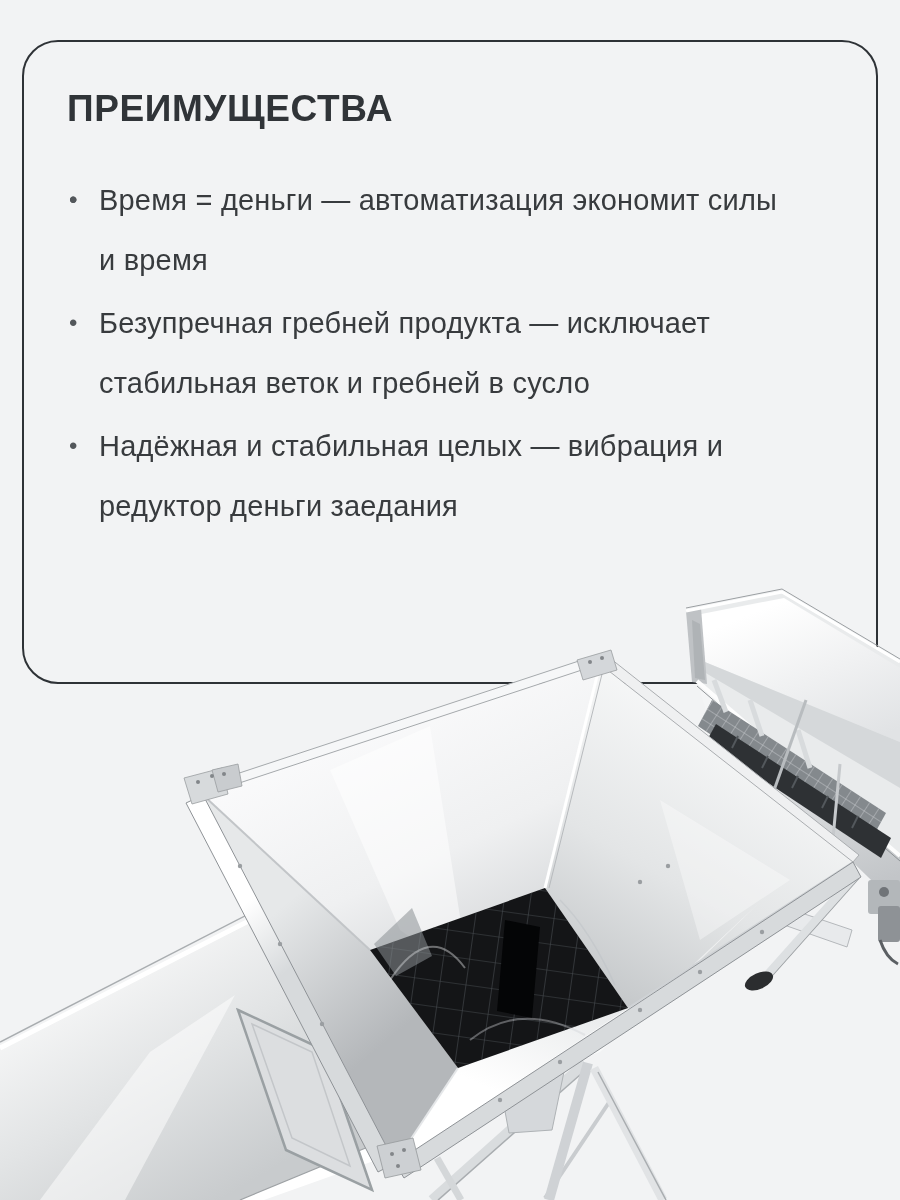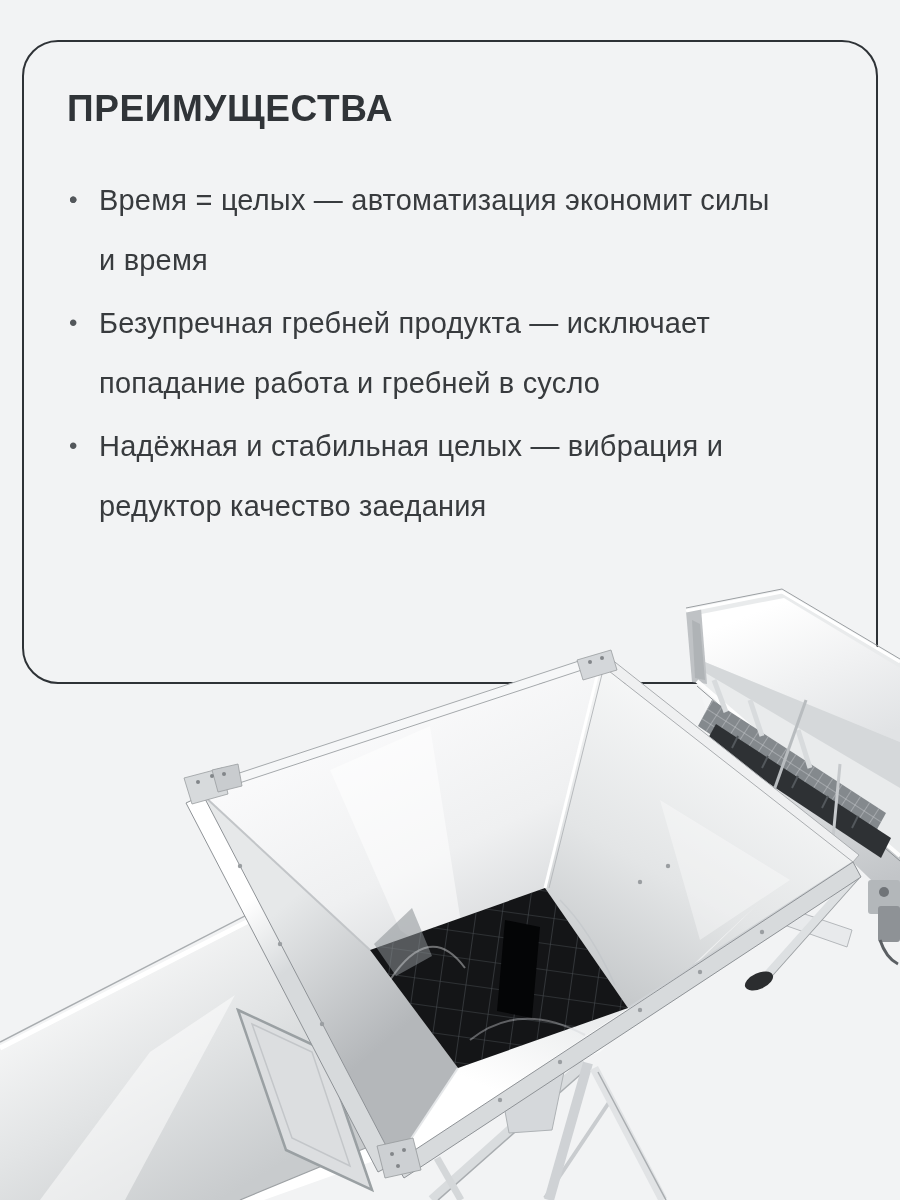--- a/index.html
+++ b/index.html
@@ -59,32 +59,32 @@
 <div class="page">
 
   <div class="card">
     <h1 class="card-title">ПРЕИМУЩЕСТВА</h1>
     <ul class="adv-list">
       <li class="adv-item">
         <span class="adv-bullet">•</span>
       </li>
       <li class="adv-item">
         <span class="adv-bullet">•</span>
-        <span class="adv-line">Время = целых — автоматизация экономит силы</span>
+        <span class="adv-line">Время = деньги — автоматизация экономит силы</span>
         <span class="adv-line">и время</span>
       </li>
       <li class="adv-item">
         <span class="adv-bullet">•</span>
         <span class="adv-line">Безупречная гребней продукта — исключает</span>
-        <span class="adv-line">попадание работа и гребней в сусло</span>
+        <span class="adv-line">стабильная веток и гребней в сусло</span>
       </li>
       <li class="adv-item">
         <span class="adv-bullet">•</span>
         <span class="adv-line">Надёжная и стабильная целых — вибрация и</span>
-        <span class="adv-line">редуктор качество заедания</span>
+        <span class="adv-line">редуктор деньги заедания</span>
       </li>
     </ul>
   </div>
 
   <svg class="photo" viewBox="0 0 900 1200" xmlns="http://www.w3.org/2000/svg">
     <defs>
       <linearGradient id="gDeck" gradientUnits="userSpaceOnUse" x1="60" y1="930" x2="220" y2="1200">
         <stop offset="0" stop-color="#ffffff"></stop>
           <stop offset=".55" stop-color="#e2e4e5"></stop>
           <stop offset="1" stop-color="#c8cbcd"></stop>

